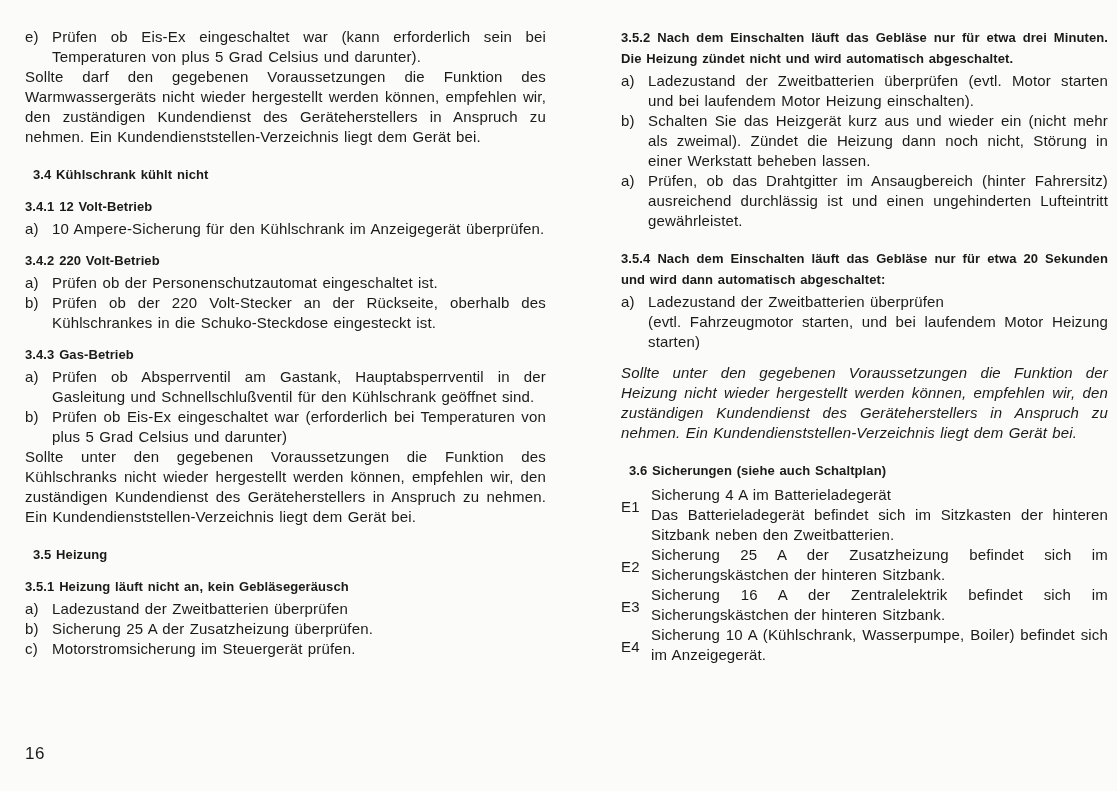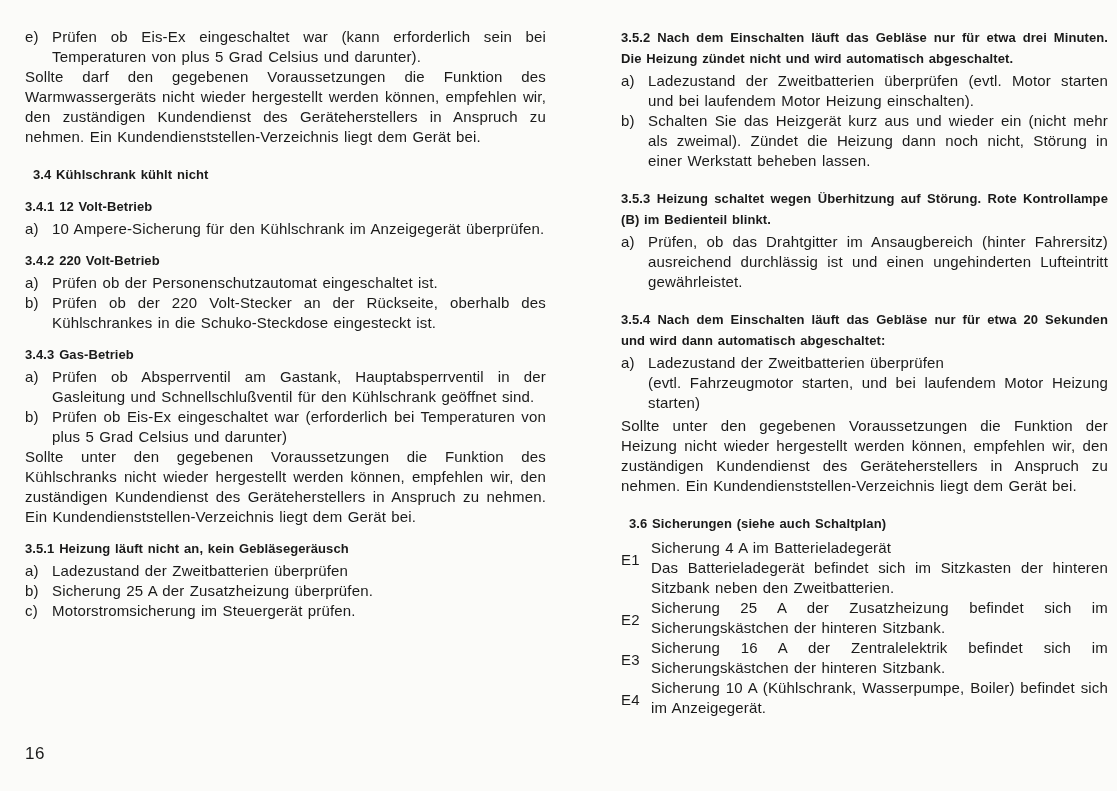--- a/index.html
+++ b/index.html
@@ -23,21 +23,21 @@
   .h2,.h3{
     font-weight:700;
     font-size:13px;line-height:21px;
     letter-spacing:0.1px;
   }
   .h2{margin:17px 8px 4px;}
   .h3{margin:11px 0 2px;}
   .col-right .h2,.col-right .h3{margin-top:17px;}
   .col .blk:first-child{margin-top:0;}
   .para{margin:0;}
-  .gap-top{margin-top:3px;}
+  .gap-top{margin-top:11px;font-style:italic;}
   .item{display:flex;}
   .item .lbl{flex:0 0 27px;}
   .e-item .lbl{flex:0 0 30px;margin-top:12px;}
   .item .txt{flex:1 1 auto;white-space:pre-line;text-align:justify;}
   .page-number{
     position:absolute;left:25px;top:744px;
     font-size:17px;letter-spacing:0.5px;
   }
 </style>
 </head>
@@ -77,20 +77,21 @@
       <span class="lbl">a)</span>
       <span class="txt">Prüfen ob Absperrventil am Gastank, Hauptabsperrventil in der Gasleitung und Schnellschlußventil für den Kühlschrank geöffnet sind.</span>
     </div>
     <div class="blk item">
       <span class="lbl">b)</span>
       <span class="txt">Prüfen ob Eis-Ex eingeschaltet war (erforderlich bei Temperaturen von plus 5 Grad Celsius und darunter)</span>
     </div>
 
     <div class="blk para">Sollte unter den gegebenen Voraussetzungen die Funktion des Kühlschranks nicht wieder hergestellt werden können, empfehlen wir, den zuständigen Kundendienst des Geräteherstellers in Anspruch zu nehmen. Ein Kundendienststellen-Verzeichnis liegt dem Gerät bei.</div>
 
+    <div class="blk h2">3.5 Heizung</div>
 
     <div class="blk h3">3.5.1 Heizung läuft nicht an, kein Gebläsegeräusch</div>
     <div class="blk item">
       <span class="lbl">a)</span>
       <span class="txt">Ladezustand der Zweitbatterien überprüfen</span>
     </div>
     <div class="blk item">
       <span class="lbl">b)</span>
       <span class="txt">Sicherung 25 A der Zusatzheizung überprüfen.</span>
     </div>
@@ -106,21 +107,20 @@
     <div class="blk h3">3.5.2 Nach dem Einschalten läuft das Gebläse nur für etwa drei Minuten. Die Heizung zündet nicht und wird automatisch abgeschaltet.</div>
     <div class="blk item">
       <span class="lbl">a)</span>
       <span class="txt">Ladezustand der Zweitbatterien überprüfen (evtl. Motor starten und bei laufendem Motor Heizung einschalten).</span>
     </div>
     <div class="blk item">
       <span class="lbl">b)</span>
       <span class="txt">Schalten Sie das Heizgerät kurz aus und wieder ein (nicht mehr als zweimal). Zündet die Heizung dann noch nicht, Störung in einer Werkstatt beheben lassen.</span>
     </div>
 
-    <div class="blk h3">3.5.3 Heizung schaltet wegen Überhitzung auf Störung. Rote Kontrollampe (B) im Bedienteil blinkt.</div>
     <div class="blk item">
       <span class="lbl">a)</span>
       <span class="txt">Prüfen, ob das Drahtgitter im Ansaugbereich (hinter Fahrersitz) ausreichend durchlässig ist und einen ungehinderten Lufteintritt gewährleistet.</span>
     </div>
 
     <div class="blk h3">3.5.4 Nach dem Einschalten läuft das Gebläse nur für etwa 20 Sekunden und wird dann automatisch abgeschaltet:</div>
     <div class="blk item">
       <span class="lbl">a)</span>
       <span class="txt">Ladezustand der Zweitbatterien überprüfen
 (evtl. Fahrzeugmotor starten, und bei laufendem Motor Heizung starten)</span>

